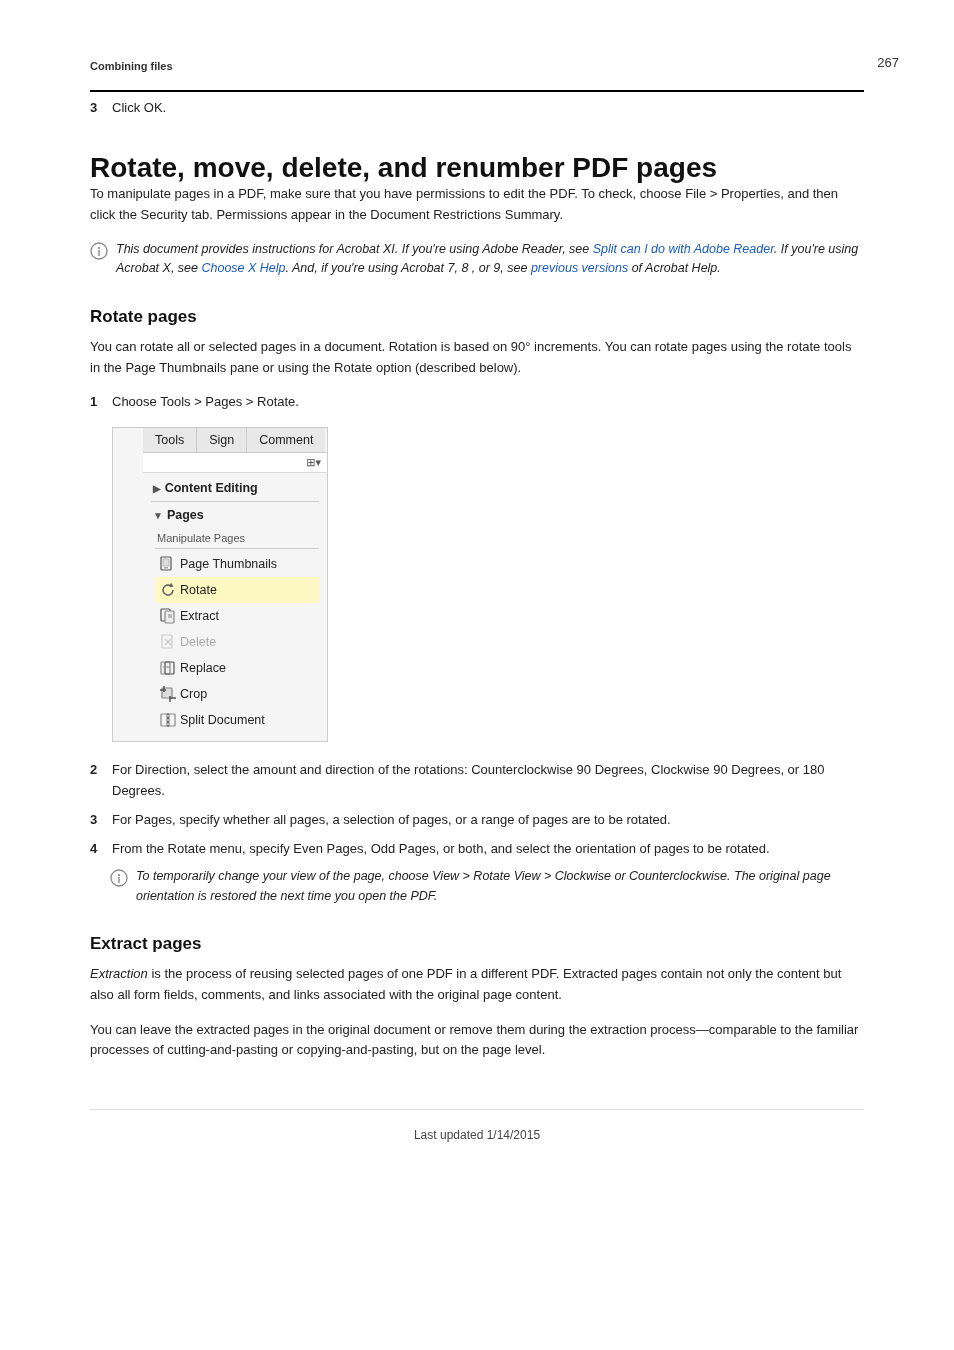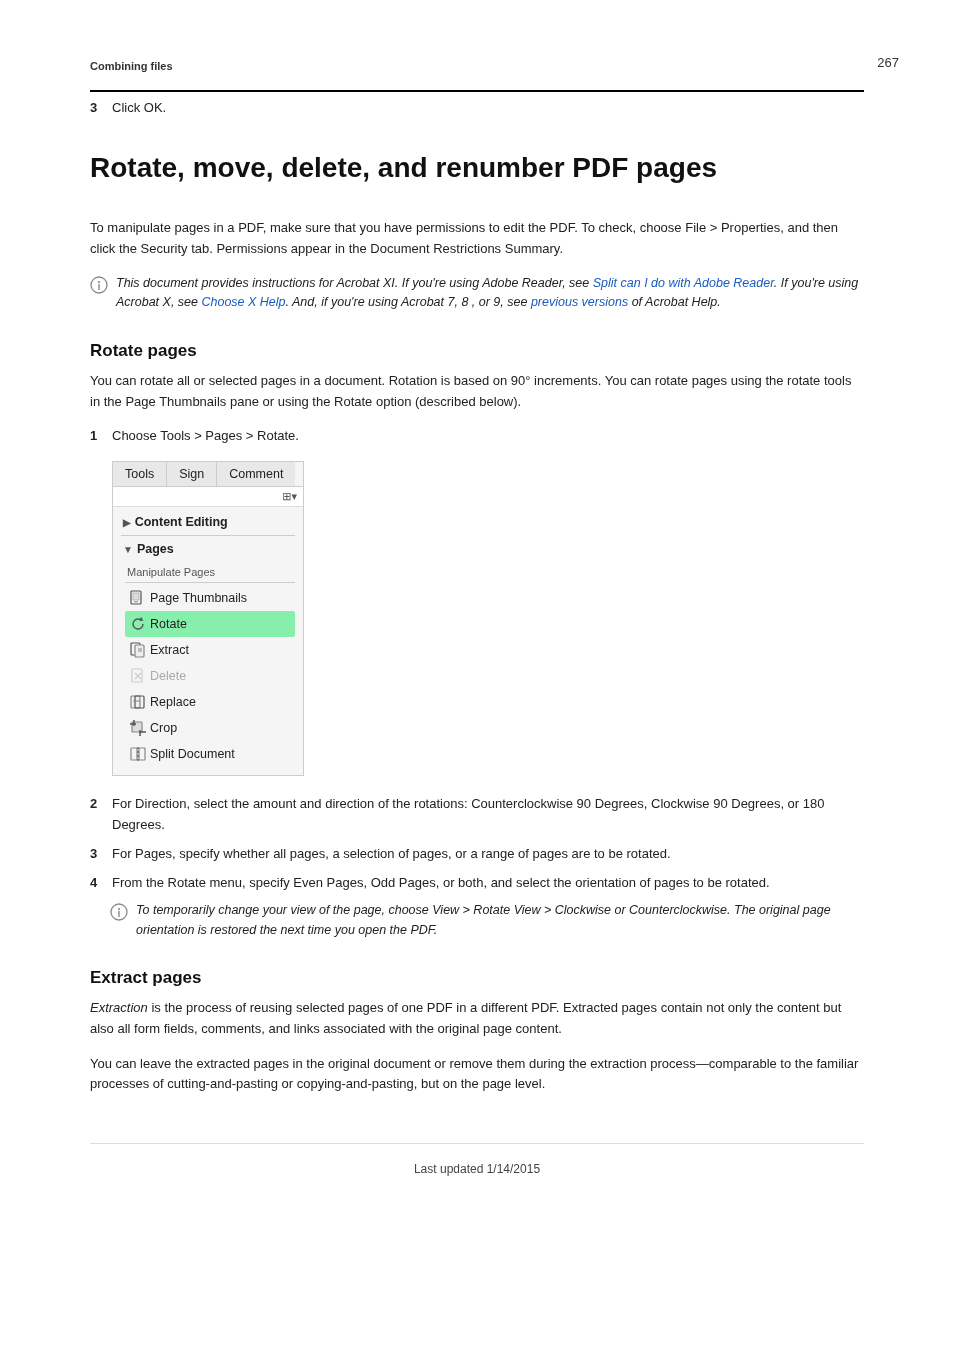--- a/index.html
+++ b/index.html
@@ -32,21 +32,21 @@
       font-size: 11px;
       font-weight: bold;
       color: #333;
       margin-bottom: 18px;
     }
     .section-title {
       font-family: Arial, sans-serif;
       font-size: 28px;
       font-weight: bold;
       color: #111;
-      margin-bottom: 34px;
+      margin-bottom: 0;
       line-height: 1.2;
     }
     .body-text {
       font-family: Arial, sans-serif;
       font-size: 13px;
       color: #222;
       line-height: 1.6;
       margin-bottom: 14px;
     }
     .note-box {
@@ -94,24 +94,25 @@
       display: flex;
       gap: 6px;
     }
     .numbered-item .num {
       font-weight: bold;
       min-width: 16px;
     }
     .tools-panel {
       background: #f5f5f5;
       border: 1px solid #ccc;
-      width: 192px;
+      width: 216px;
       margin: 14px 12px 18px 22px;
       font-family: Arial, sans-serif;
       font-size: 12.5px;
+      padding-left: 30px;
     }
     .tools-panel-header {
       display: flex;
       border-bottom: 1px solid #ccc;
     }
     .tools-tab {
       padding: 5px 12px;
       font-size: 12.5px;
       color: #222;
       border-right: 1px solid #ccc;
@@ -157,21 +158,21 @@
     }
     .tools-panel-item {
       display: flex;
       align-items: center;
       gap: 3px;
       padding: 4px 4px;
       font-size: 12.5px;
       color: #222;
     }
     .tools-panel-item.highlighted {
-      background: #86efac;
+      background: #fef9c3;
       border-radius: 2px;
     }
     .tools-panel-item.disabled {
       color: #aaa;
     }
     .tools-icon {
       width: 18px;
       height: 18px;
       display: inline-flex;
       align-items: center;

